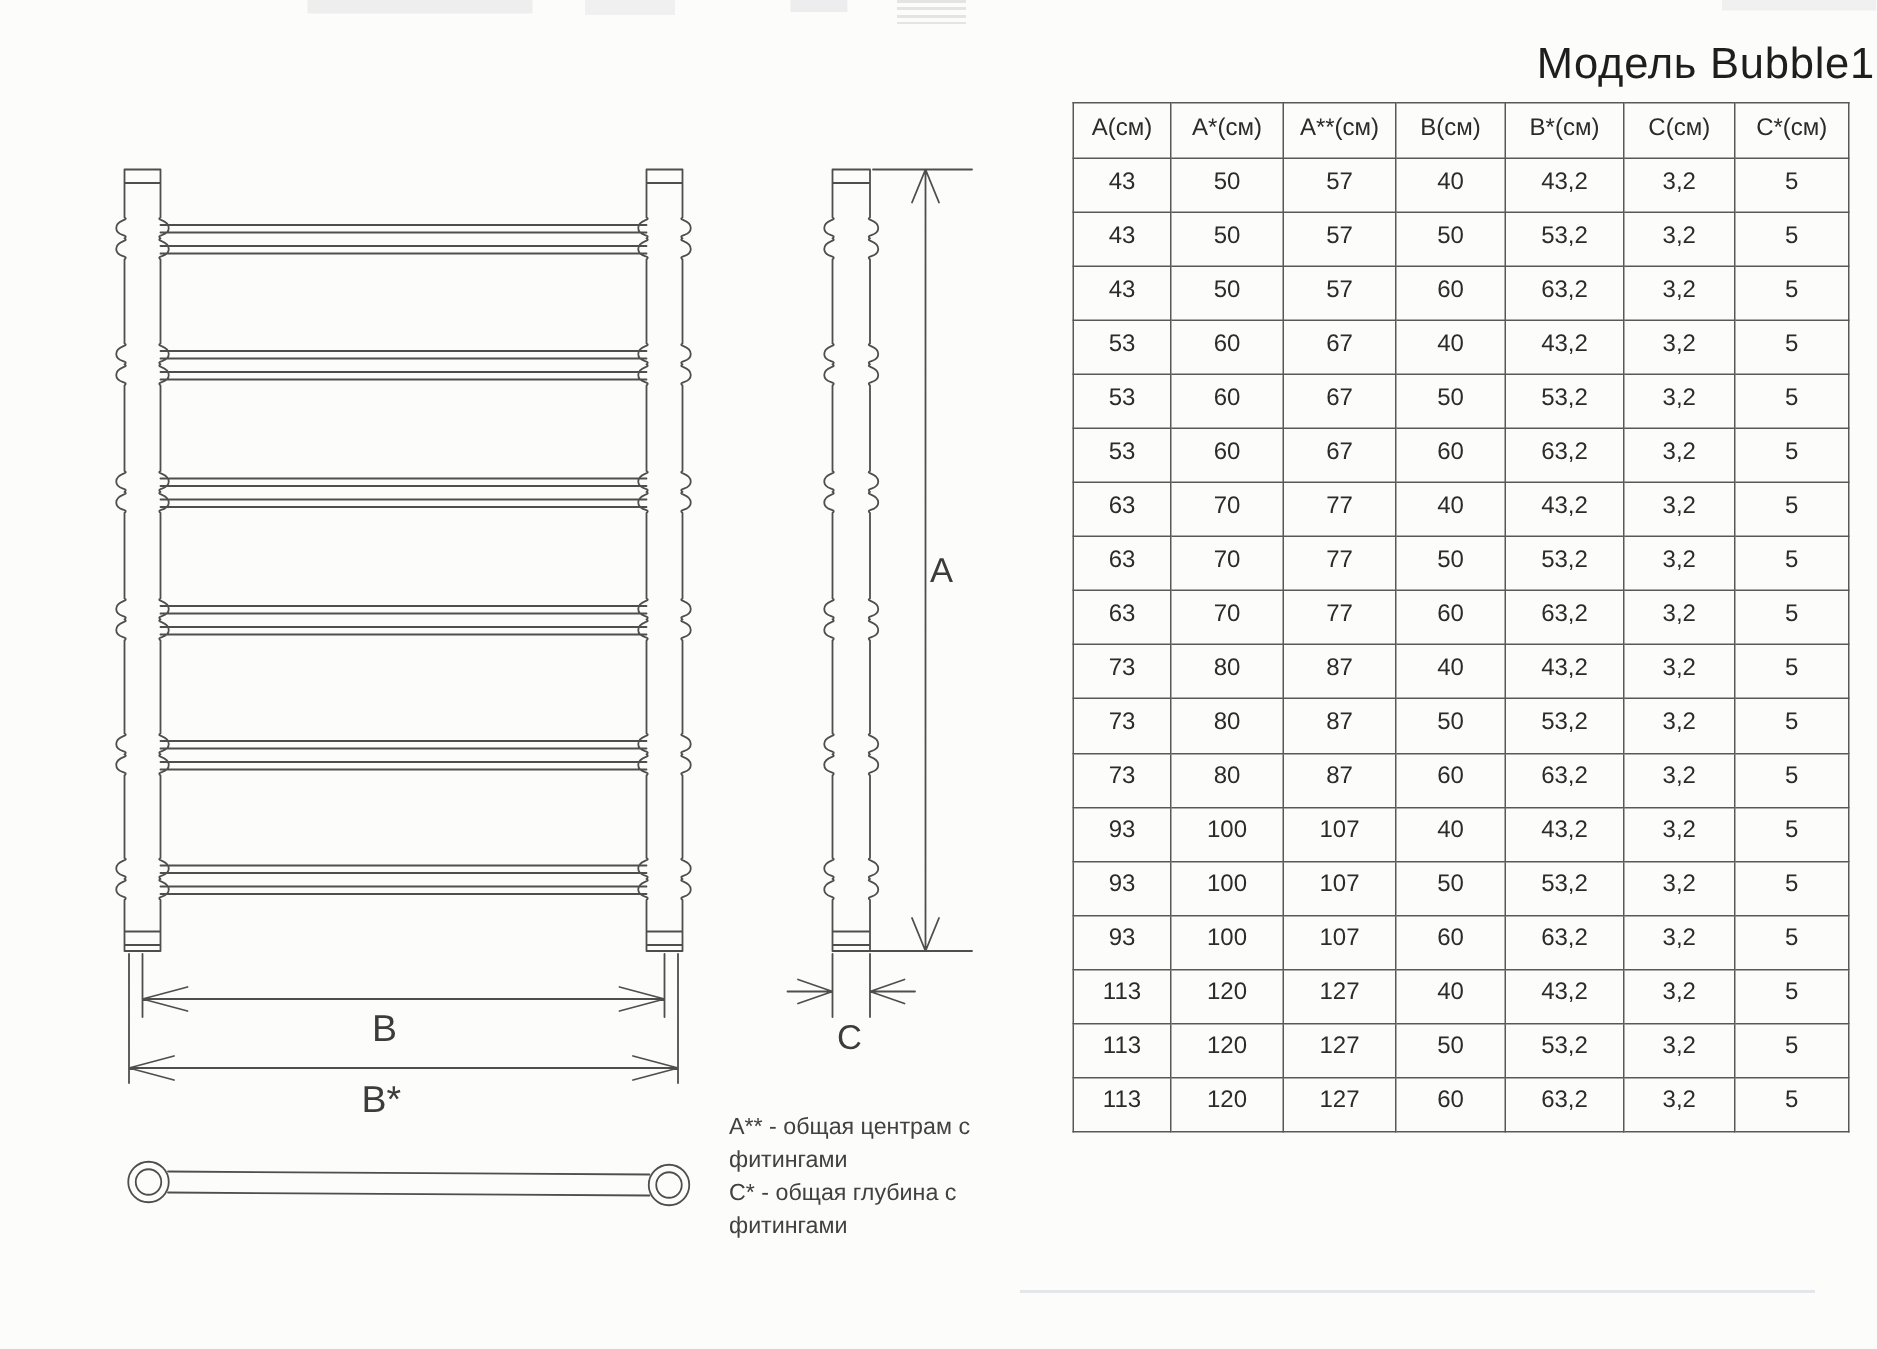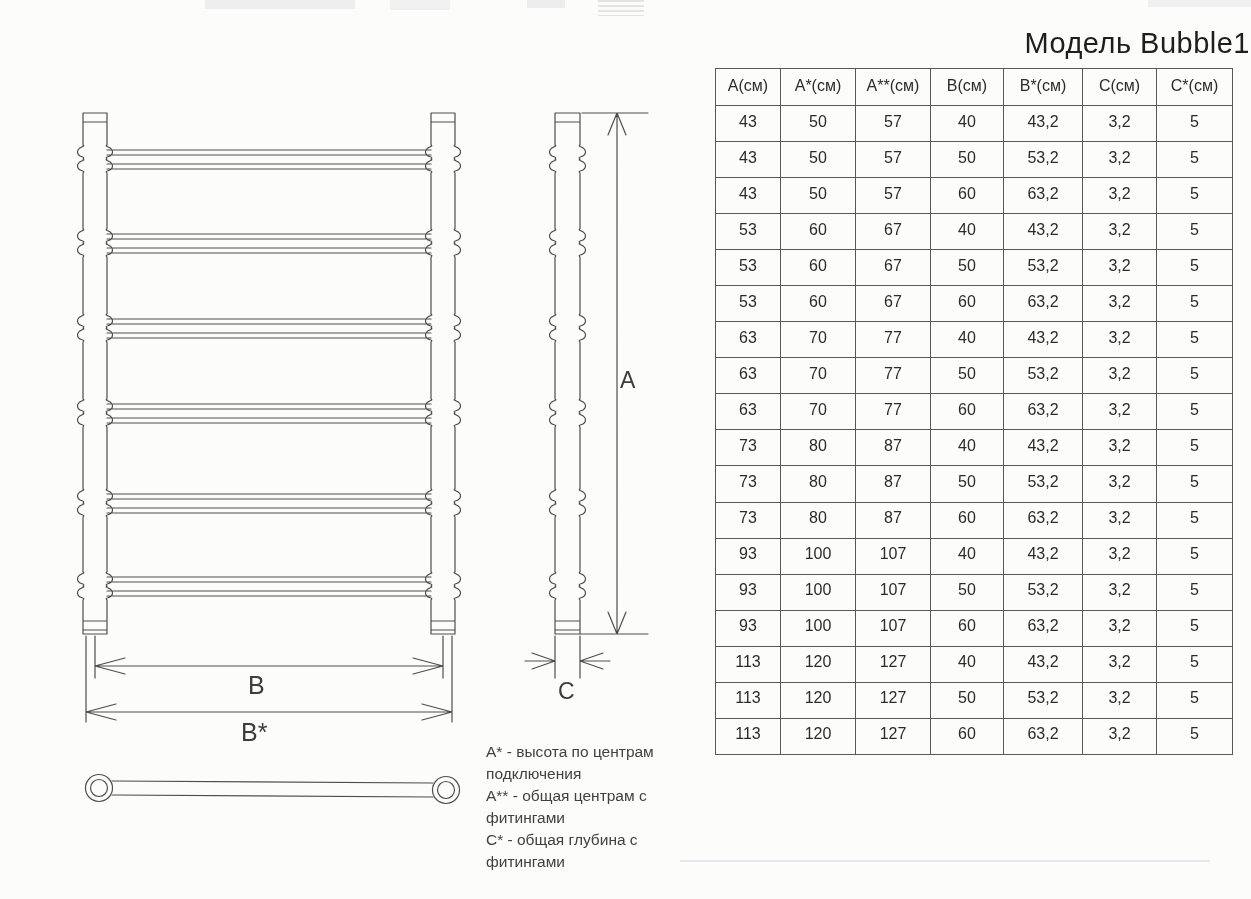--- a/index.html
+++ b/index.html
@@ -264,21 +264,19 @@
           <td>127</td>
           <td>60</td>
           <td>63,2</td>
           <td>3,2</td>
           <td>5</td>
         </tr>
       </tbody>
   </table>
 
   <div class="notes">
-    <p>А* - высота по центрам
-подключения</p>
     <p>А** - общая центрам с
 фитингами</p>
     <p>С* - общая глубина с
 фитингами</p>
   </div>
 
 </div>
 
 </body></html>

